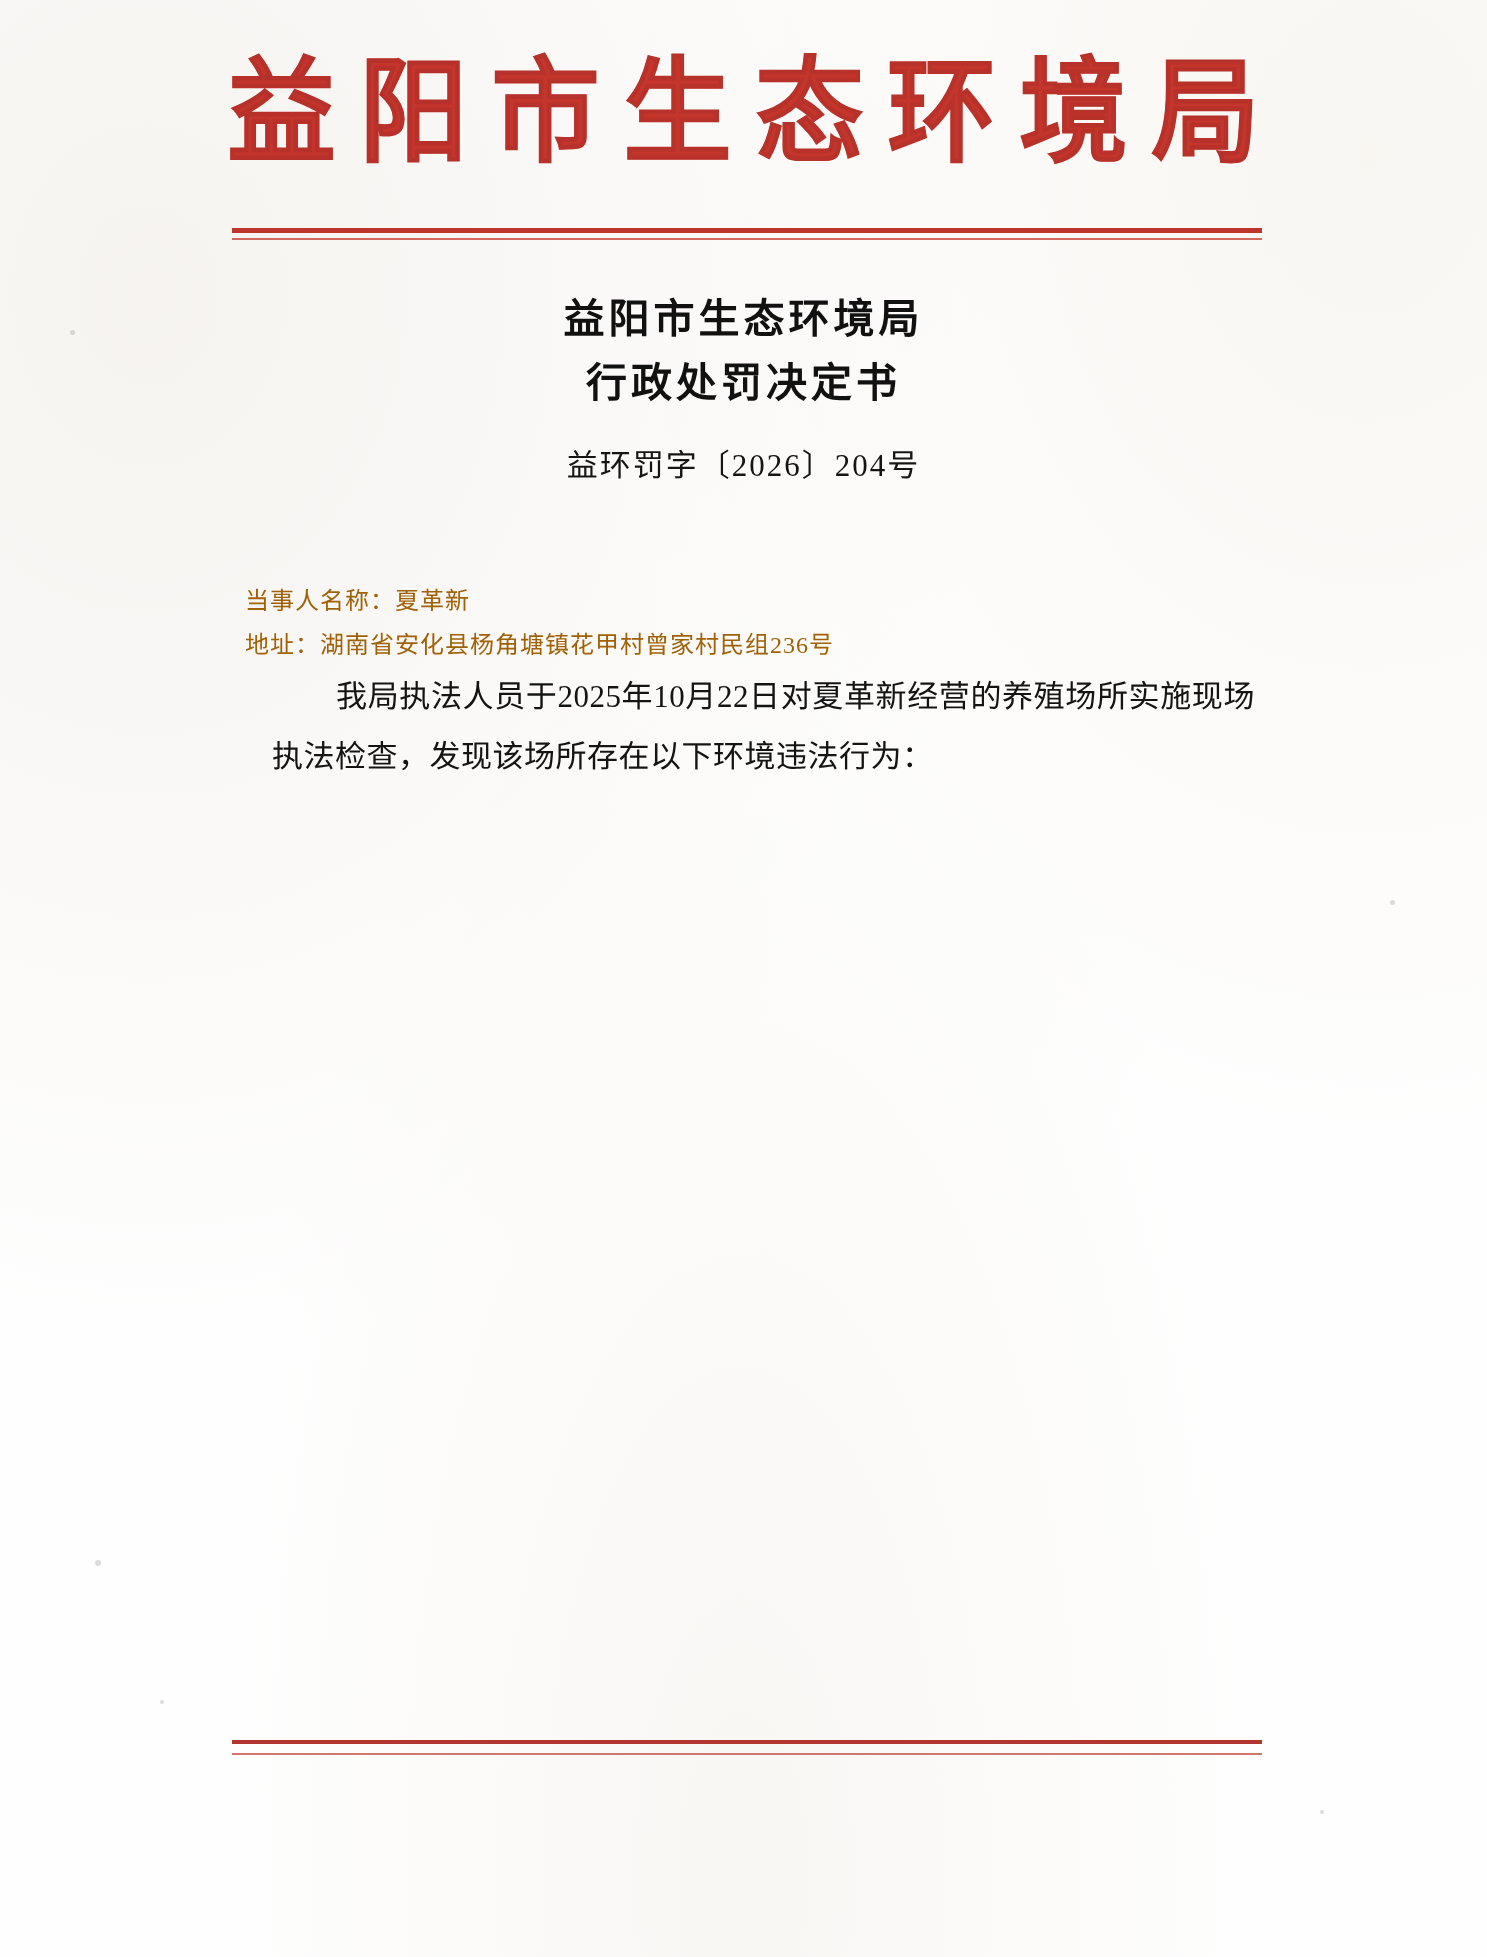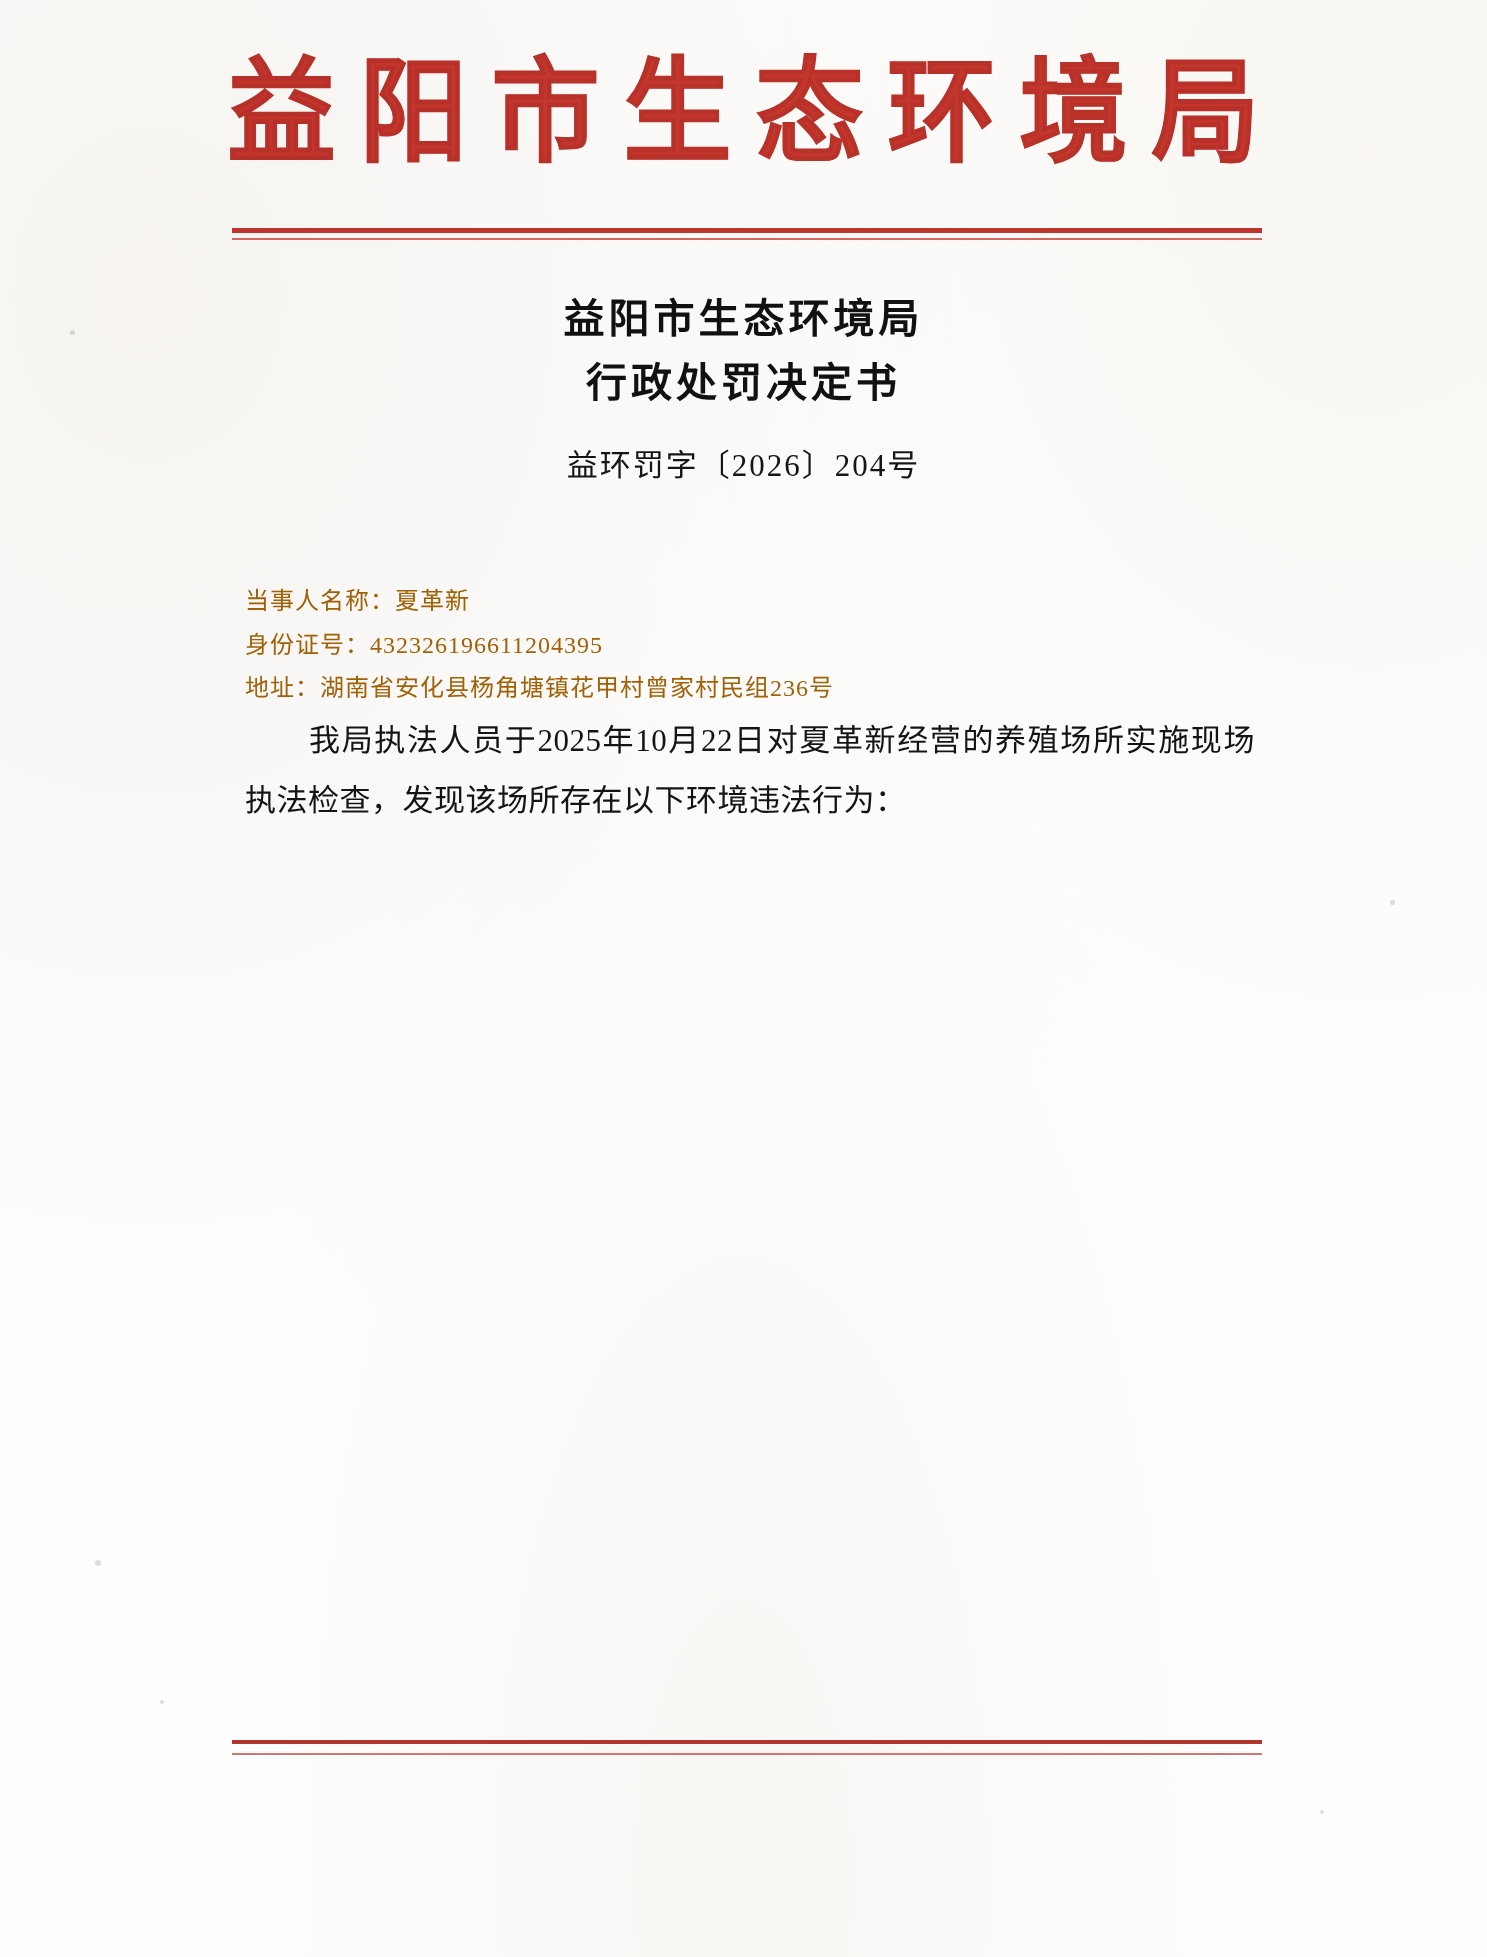--- a/index.html
+++ b/index.html
@@ -123,20 +123,21 @@
     margin-top: 6px;
     color: #111;
   }
   .para {
     font-size: 31px;
     line-height: 1.92;
     letter-spacing: 0.5px;
     text-indent: 64px;
     text-align: justify;
     color: #141414;
+    margin-left: 27px;
   }
 
   
   .footer-rule {
     position: absolute;
     bottom: 213px;
     left: 232px;
     width: 1030px;
     height: 4px;
     background: #a8201a;
@@ -172,21 +173,20 @@
     <div>益阳市生态环境局</div>
     <div>行政处罚决定书</div>
   </div>
 
   <div class="doc-number">益环罚字〔2026〕204号</div>
 
   <div class="body-block">
 
     <div class="party-line">当事人名称：夏革新</div>
 
-    <div class="party-line">身份证号：432326196611204395</div>
 
     <div class="party-line">地址：湖南省安化县杨角塘镇花甲村曾家村民组236号</div>
 
 
     <div class="para">我局执法人员于2025年10月22日对夏革新经营的养殖场所实施现场执法检查，发现该场所存在以下环境违法行为：</div>
 
   </div>
 
   <div class="footer-rule"></div>
   <div class="footer-rule second"></div>

